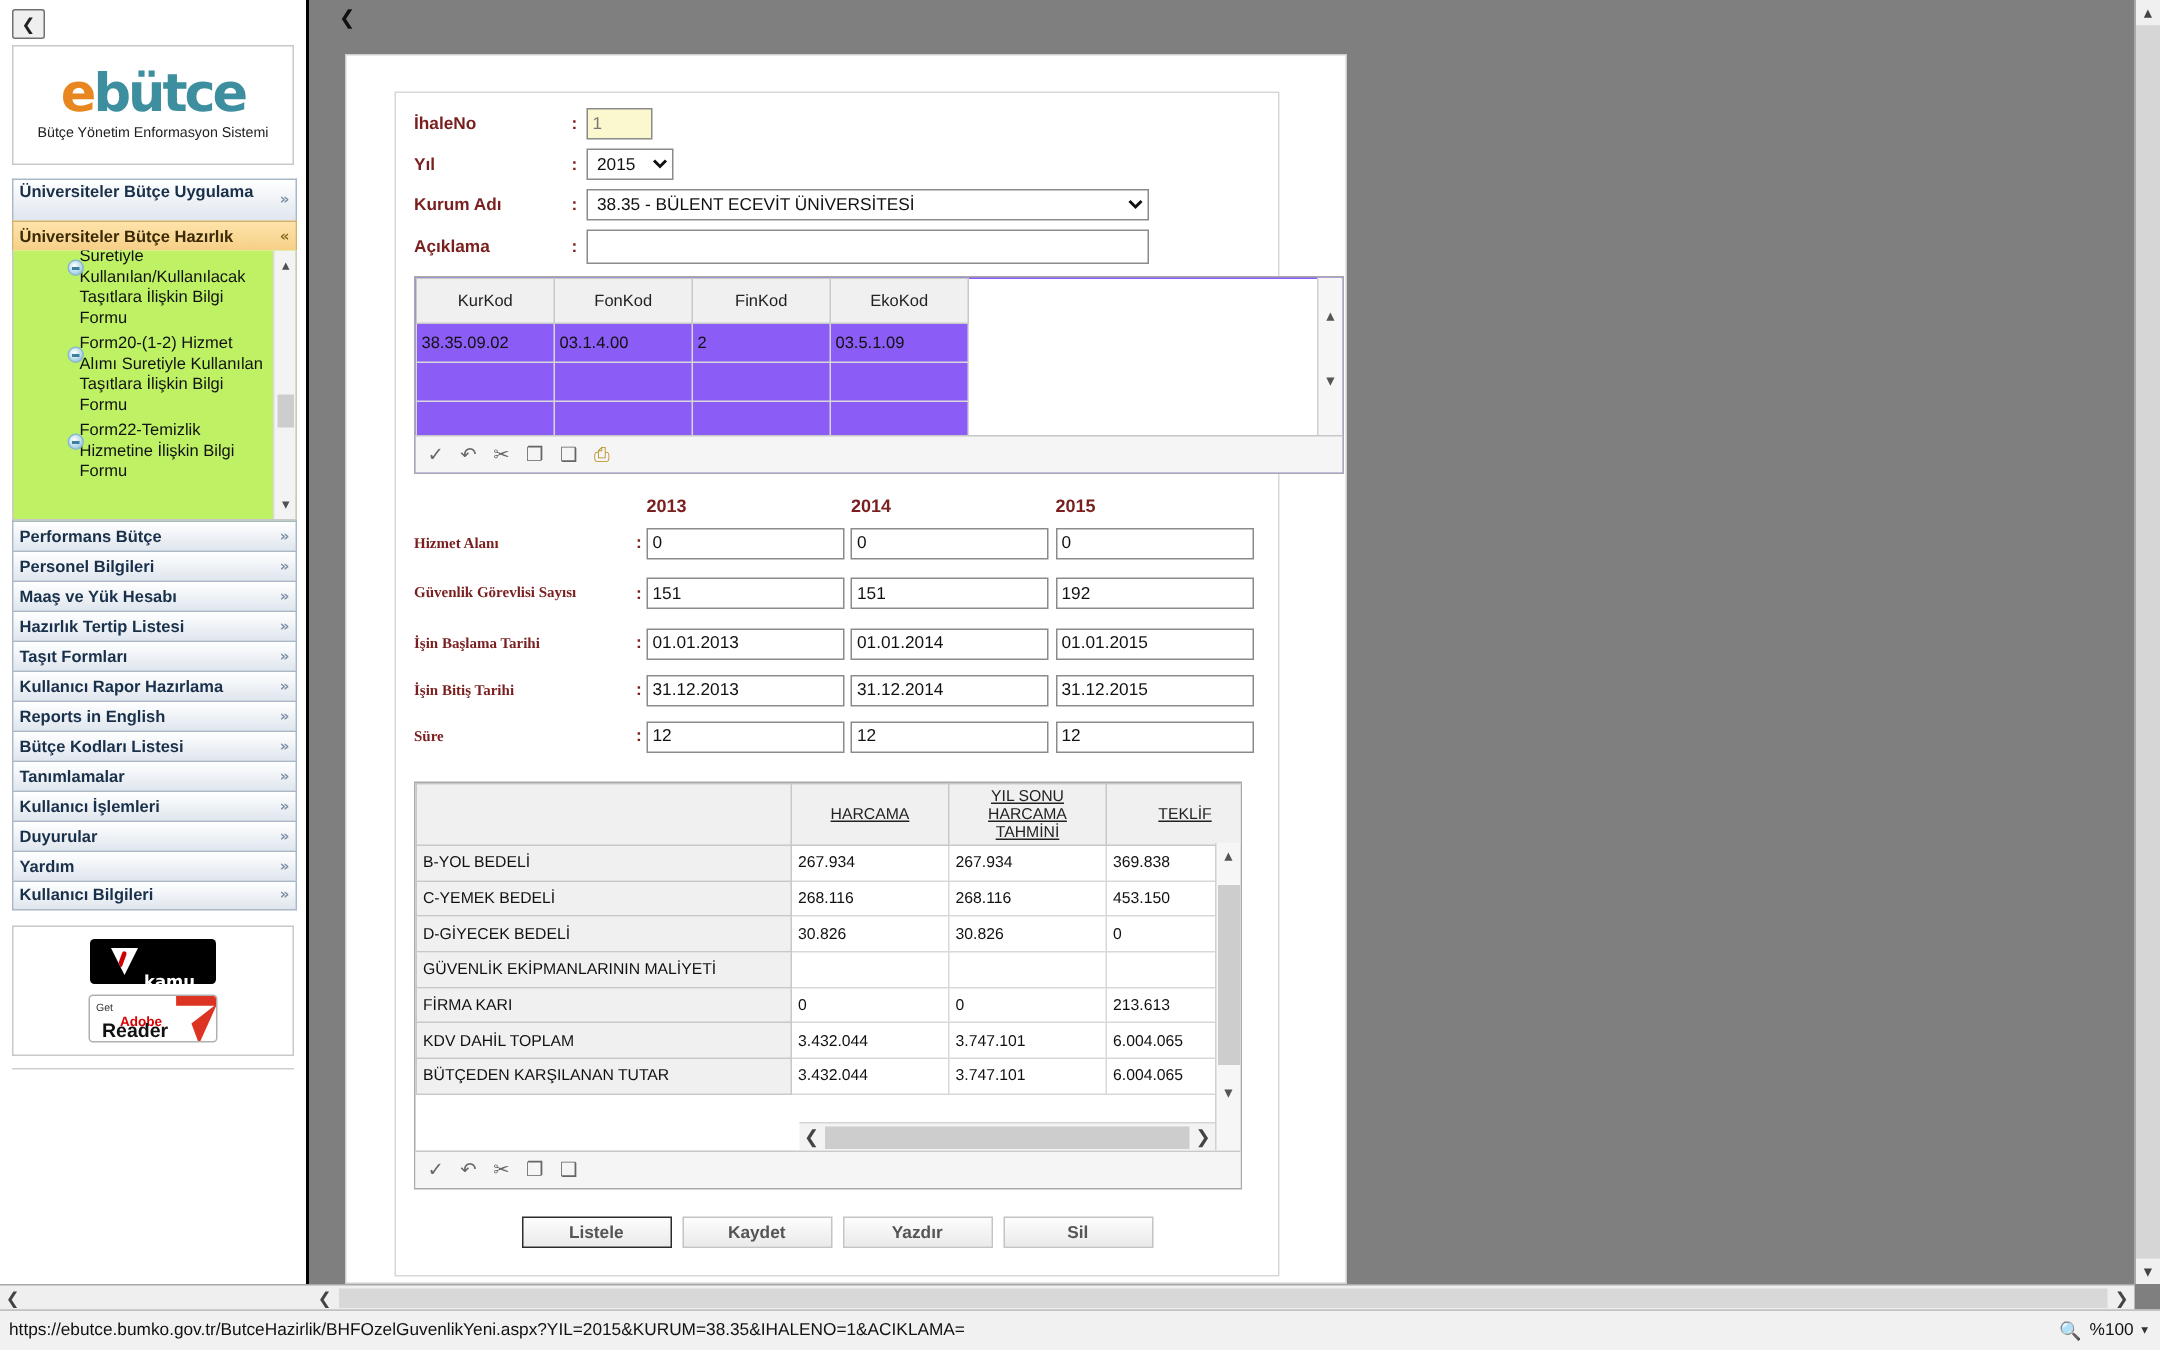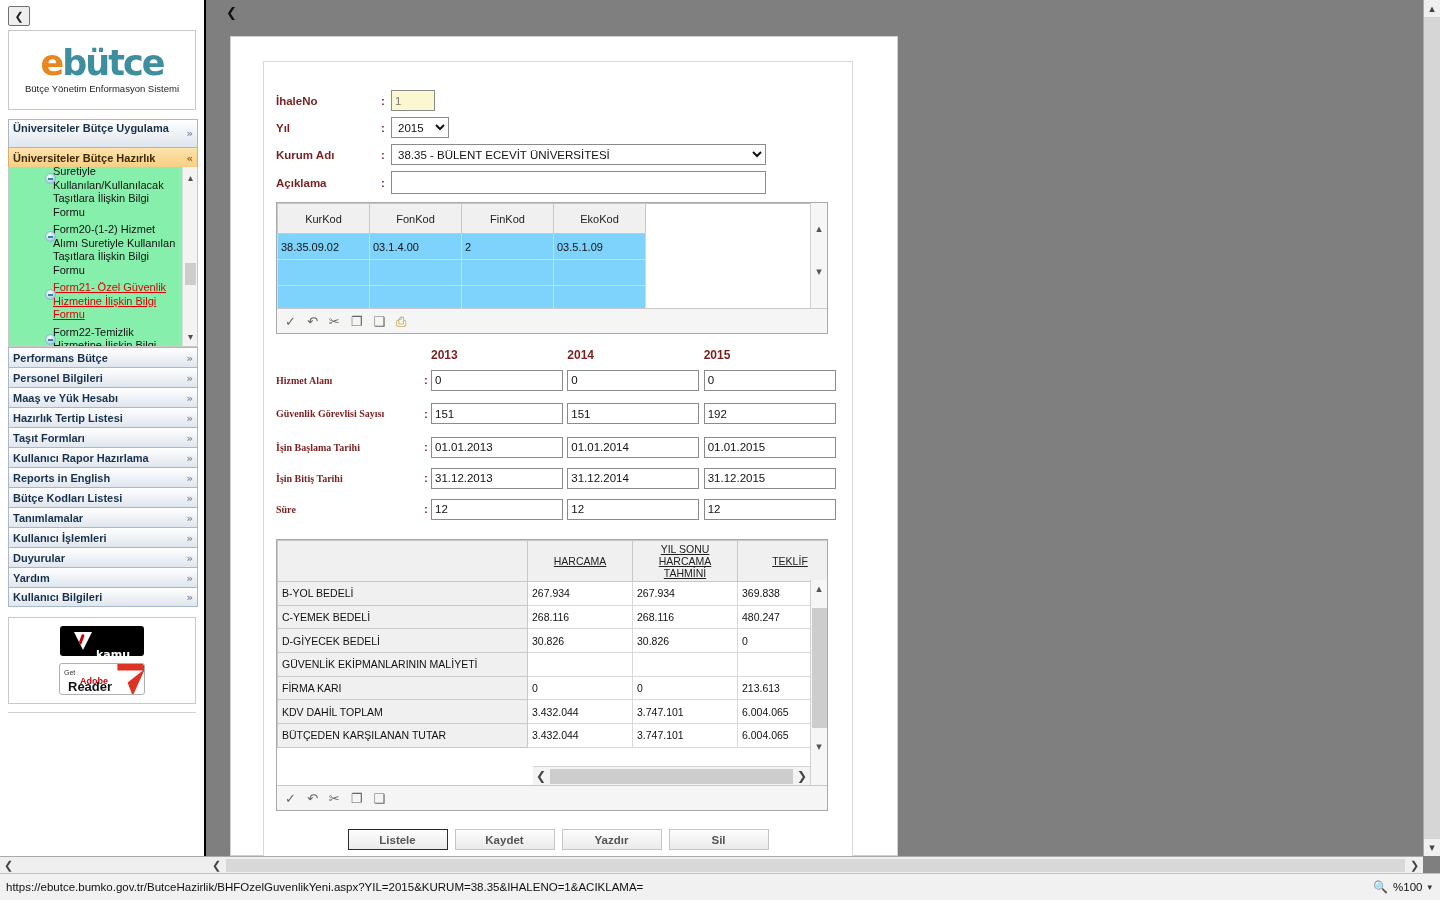--- a/index.html
+++ b/index.html
@@ -42,21 +42,21 @@
     position:relative;
   }
   .menu-hdr.two-line{height:28px;line-height:12px;display:block;padding-top:2px;}
   .menu-hdr.active{background:linear-gradient(#ffe3ab,#f6cf86);border-color:#d4b06a;color:#3a2a05;}
   .chev{position:absolute;right:5px;top:50%;transform:translateY(-50%);
     font-size:10px;color:#7d8ea3;font-family:"DejaVu Sans",sans-serif;letter-spacing:-1px;}
   .menu-hdr.active .chev{color:#8a6a20;}
   .menu-hdr:last-of-type{border-bottom:1px solid #a9b7c6;}
 
   #tree{
-    position:relative;border:1px solid #c9c9c9;border-top:none;background:#86efac;
+    position:relative;border:1px solid #c9c9c9;border-top:none;background:#bef264;
     height:180px;overflow:hidden;box-sizing:border-box;
   }
   .tree-list{position:absolute;left:0;top:0;width:174px;padding:2px 0 0 0;}
   .tree-item{display:flex;align-items:flex-start;padding:2px 2px 2px 24px;position:relative;}
   .t-bullet{
     position:absolute;left:36px;top:10px;width:11px;height:11px;border-radius:50%;
     background:radial-gradient(circle at 40% 35%,#ffffff,#b4d8e8 60%,#6fa8c4);
     border:1px solid #89b9d2;box-sizing:border-box;
   }
   .t-bullet::after{content:"";position:absolute;left:2px;top:4px;width:5px;height:2px;
@@ -98,40 +98,40 @@
   
   #viewport{position:absolute;left:208px;top:0;right:0;height:856px;background:#7f7f7f;}
   #back-arrow{position:absolute;left:18px;top:5px;font-size:13px;color:#111;
     font-family:"DejaVu Sans",sans-serif;}
   #page{
     position:absolute;left:22px;top:36px;width:668px;height:820px;background:#fff;
     border:1px solid #cfcfcf;box-sizing:border-box;
   }
   #form{
     position:absolute;left:32px;top:24px;width:590px;background:#fff;
-    border:1px solid #d7d7d7;box-sizing:border-box;padding:28px 12px 18px 12px;
+    border:1px solid #d7d7d7;box-sizing:border-box;padding:10px 12px 18px 12px;
   }
   
   .frow{display:flex;align-items:center;margin-bottom:6px;}
   .flabel{width:105px;font-size:11.5px;font-weight:bold;color:#7a1f1f;}
   .fcolon{width:10px;font-size:11.5px;font-weight:bold;color:#7a1f1f;}
   input.tb{
     font-family:"Liberation Sans",sans-serif;font-size:11.5px;color:#111;
     border:1px solid #8b8b8b;background:#fff;box-sizing:border-box;height:21px;
     padding:1px 3px;outline:none;
   }
   input.tb.yellow{background:#fbf7ce;color:#777;width:44px;}
   select.sel{
     font-family:"Liberation Sans",sans-serif;font-size:11.5px;color:#111;
     border:1px solid #8b8b8b;background:#fff;height:21px;box-sizing:border-box;padding:1px 2px;
   }
 
   
   .grid1{
-    margin-top:8px;width:552px;border:1px solid #a9a9a9;box-sizing:border-box;background:#7dd3fc;
+    margin-top:8px;width:620px;border:1px solid #a9a9a9;box-sizing:border-box;background:#8b5cf6;
     position:relative;
   }
   .g1-wrap{position:relative;height:105px;overflow:hidden;}
   table.g1{border-collapse:collapse;width:100%;table-layout:fixed;}
   table.g1 th{
     background:#f0f0f0;border:1px solid #c8c8c8;font-size:11px;font-weight:normal;color:#222;
     height:27px;
   }
   table.g1 td{border:1px solid #d8d8d8;font-size:11px;color:#111;height:25px;padding:0 3px;}
   .g1 col.c1{width:92px;} .g1 col.c2{width:92px;} .g1 col.c3{width:92px;}
@@ -256,24 +256,20 @@
           <div class="tree-item" style="margin-top:-6px">
             <span class="t-bullet"></span>
             <span class="t-label">Suretiyle Kullanılan/Kullanılacak Taşıtlara İlişkin Bilgi Formu</span>
           </div>
           <div class="tree-item">
             <span class="t-bullet"></span>
             <span class="t-label">Form20-(1-2) Hizmet Alımı Suretiyle Kullanılan Taşıtlara İlişkin Bilgi Formu</span>
           </div>
           <div class="tree-item">
             <span class="t-bullet"></span>
-            <span class="t-label sel">Form21- Özel Güvenlik Hizmetine İlişkin Bilgi Formu</span>
-          </div>
-          <div class="tree-item">
-            <span class="t-bullet"></span>
             <span class="t-label">Form22-Temizlik Hizmetine İlişkin Bilgi Formu</span>
           </div>
         </div>
         <div class="tree-sb">
           <div class="ar up">▴</div>
           <div class="thumb"></div>
           <div class="ar dn">▾</div>
         </div>
       </div>
 
@@ -543,21 +539,21 @@
             <tr>
               <td class="nm">B-YOL BEDELİ</td>
               <td>267.934</td>
               <td>267.934</td>
               <td>369.838</td>
             </tr>
             <tr>
               <td class="nm">C-YEMEK BEDELİ</td>
               <td>268.116</td>
               <td>268.116</td>
-              <td>480.247</td>
+              <td>453.150</td>
             </tr>
             <tr>
               <td class="nm">D-GİYECEK BEDELİ</td>
               <td>30.826</td>
               <td>30.826</td>
               <td>0</td>
             </tr>
             <tr>
               <td class="nm">GÜVENLİK EKİPMANLARININ MALİYETİ</td>
               <td></td>

